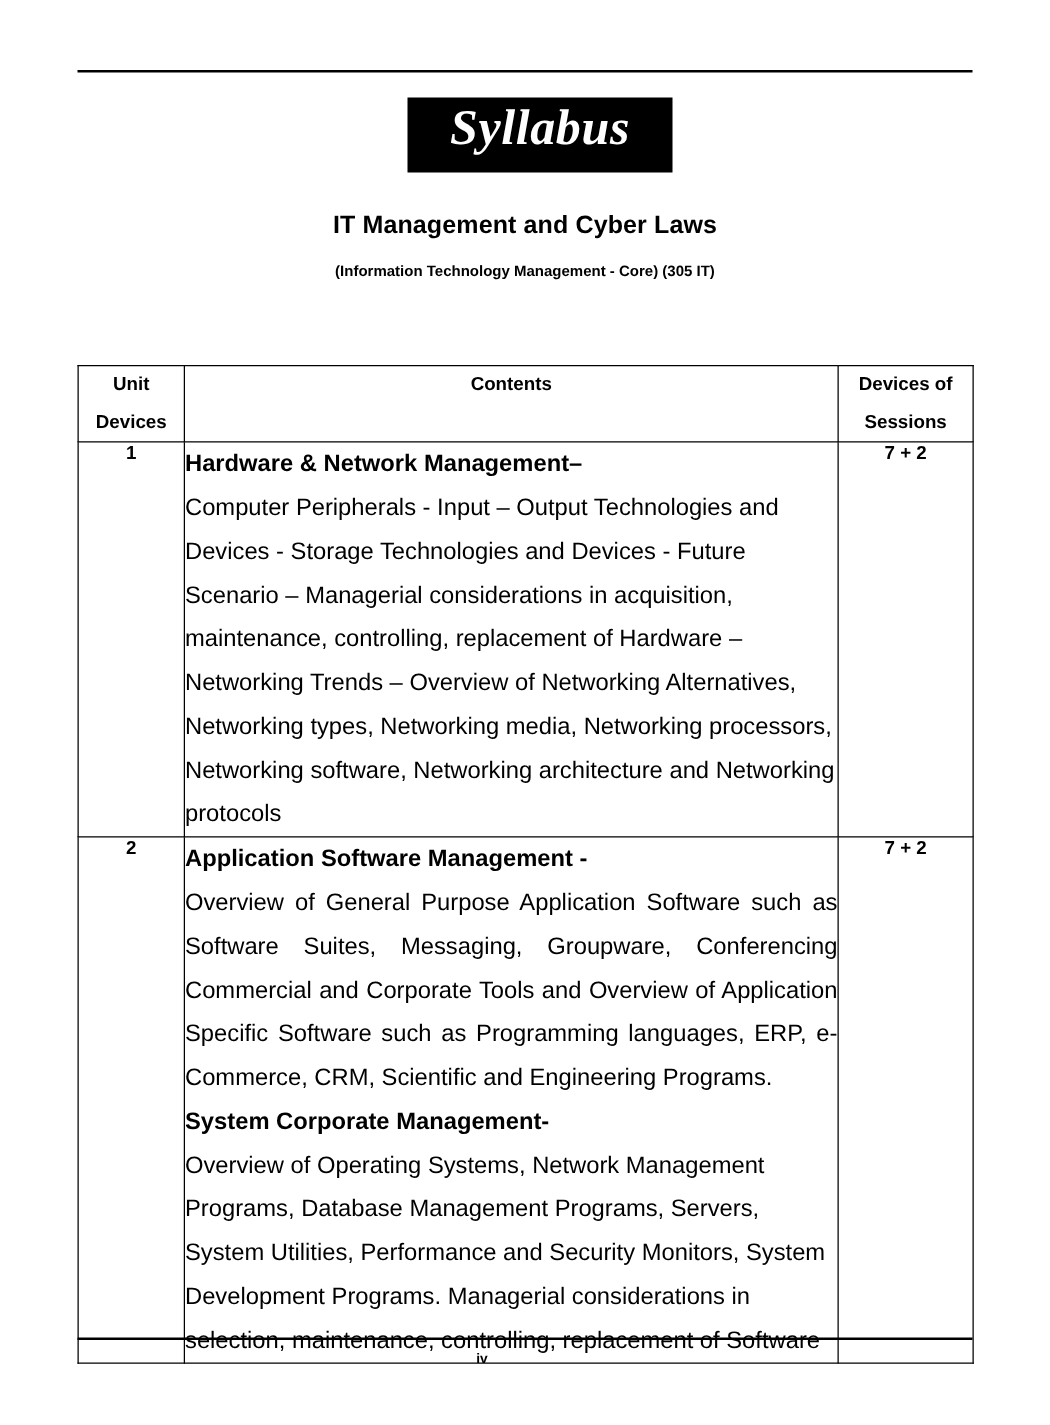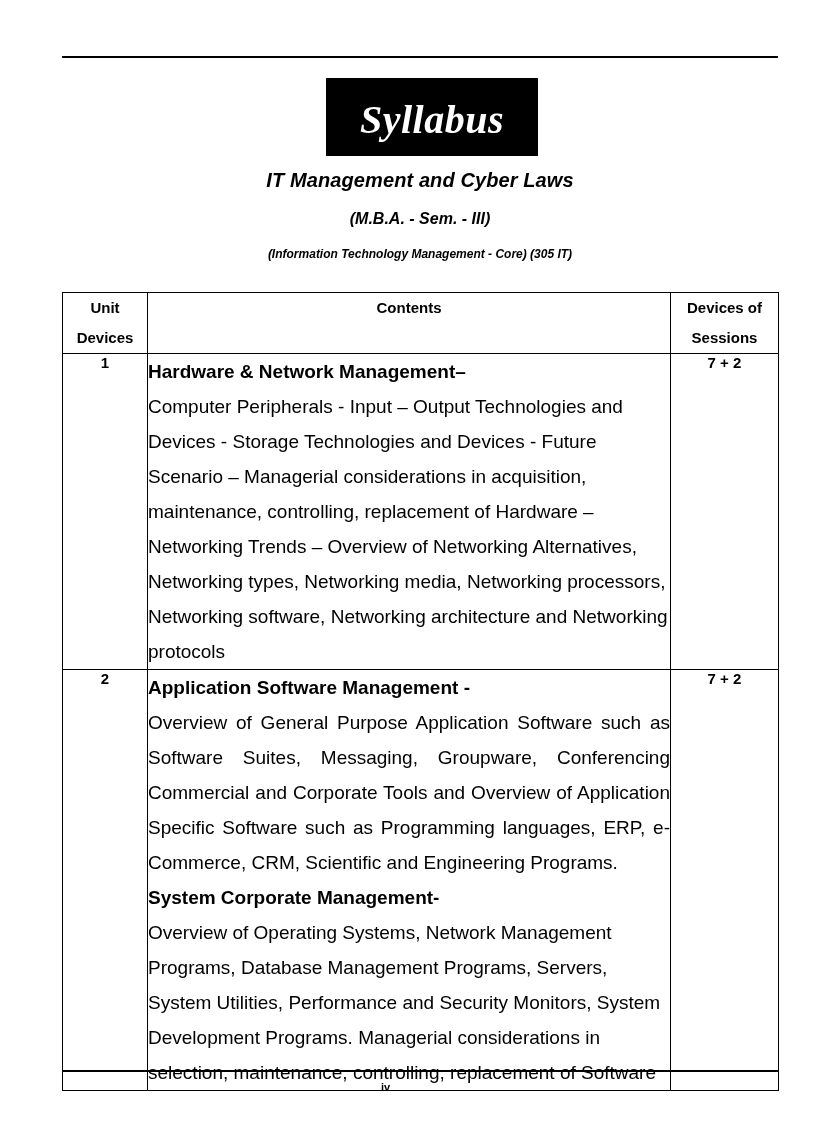--- a/index.html
+++ b/index.html
@@ -43,32 +43,31 @@
   .banner {
     display: inline-block;
     background: #000000;
     color: #ffffff;
     font-family: "Liberation Serif", serif;
     font-style: italic;
     font-weight: bold;
     font-size: 40px;
     line-height: 1;
     letter-spacing: 0.5px;
-    padding: 22px 34px 16px 34px;
+    padding: 4px 34px 16px 34px;
     margin-left: 24px;
   }
 
   
   .headings {
     position: absolute;
     left: 0;
     top: 170px;
     width: 840px;
     text-align: center;
-    font-style: italic;
   }
   .h-course {
     font-size: 20px;
     font-weight: bold;
     line-height: 1.0;
     margin-bottom: 21px;
     letter-spacing: 0.1px;
   }
   .h-sem {
     font-size: 16px;
@@ -159,21 +158,20 @@
 <div class="page">
 
   <div class="rule rule-top"></div>
 
   <div class="banner-wrap">
     <span class="banner">Syllabus</span>
   </div>
 
   <div class="headings">
     <div class="h-course">IT Management and Cyber Laws</div>
-    <div class="h-sem">(M.B.A. - Sem. - III)</div>
     <div class="h-stream">(Information Technology Management - Core) (305 IT)</div>
   </div>
 
   <table class="syl-table">
     <colgroup>
       <col class="c-unit">
       <col class="c-cont">
       <col class="c-sess">
     </colgroup>
     <thead>

